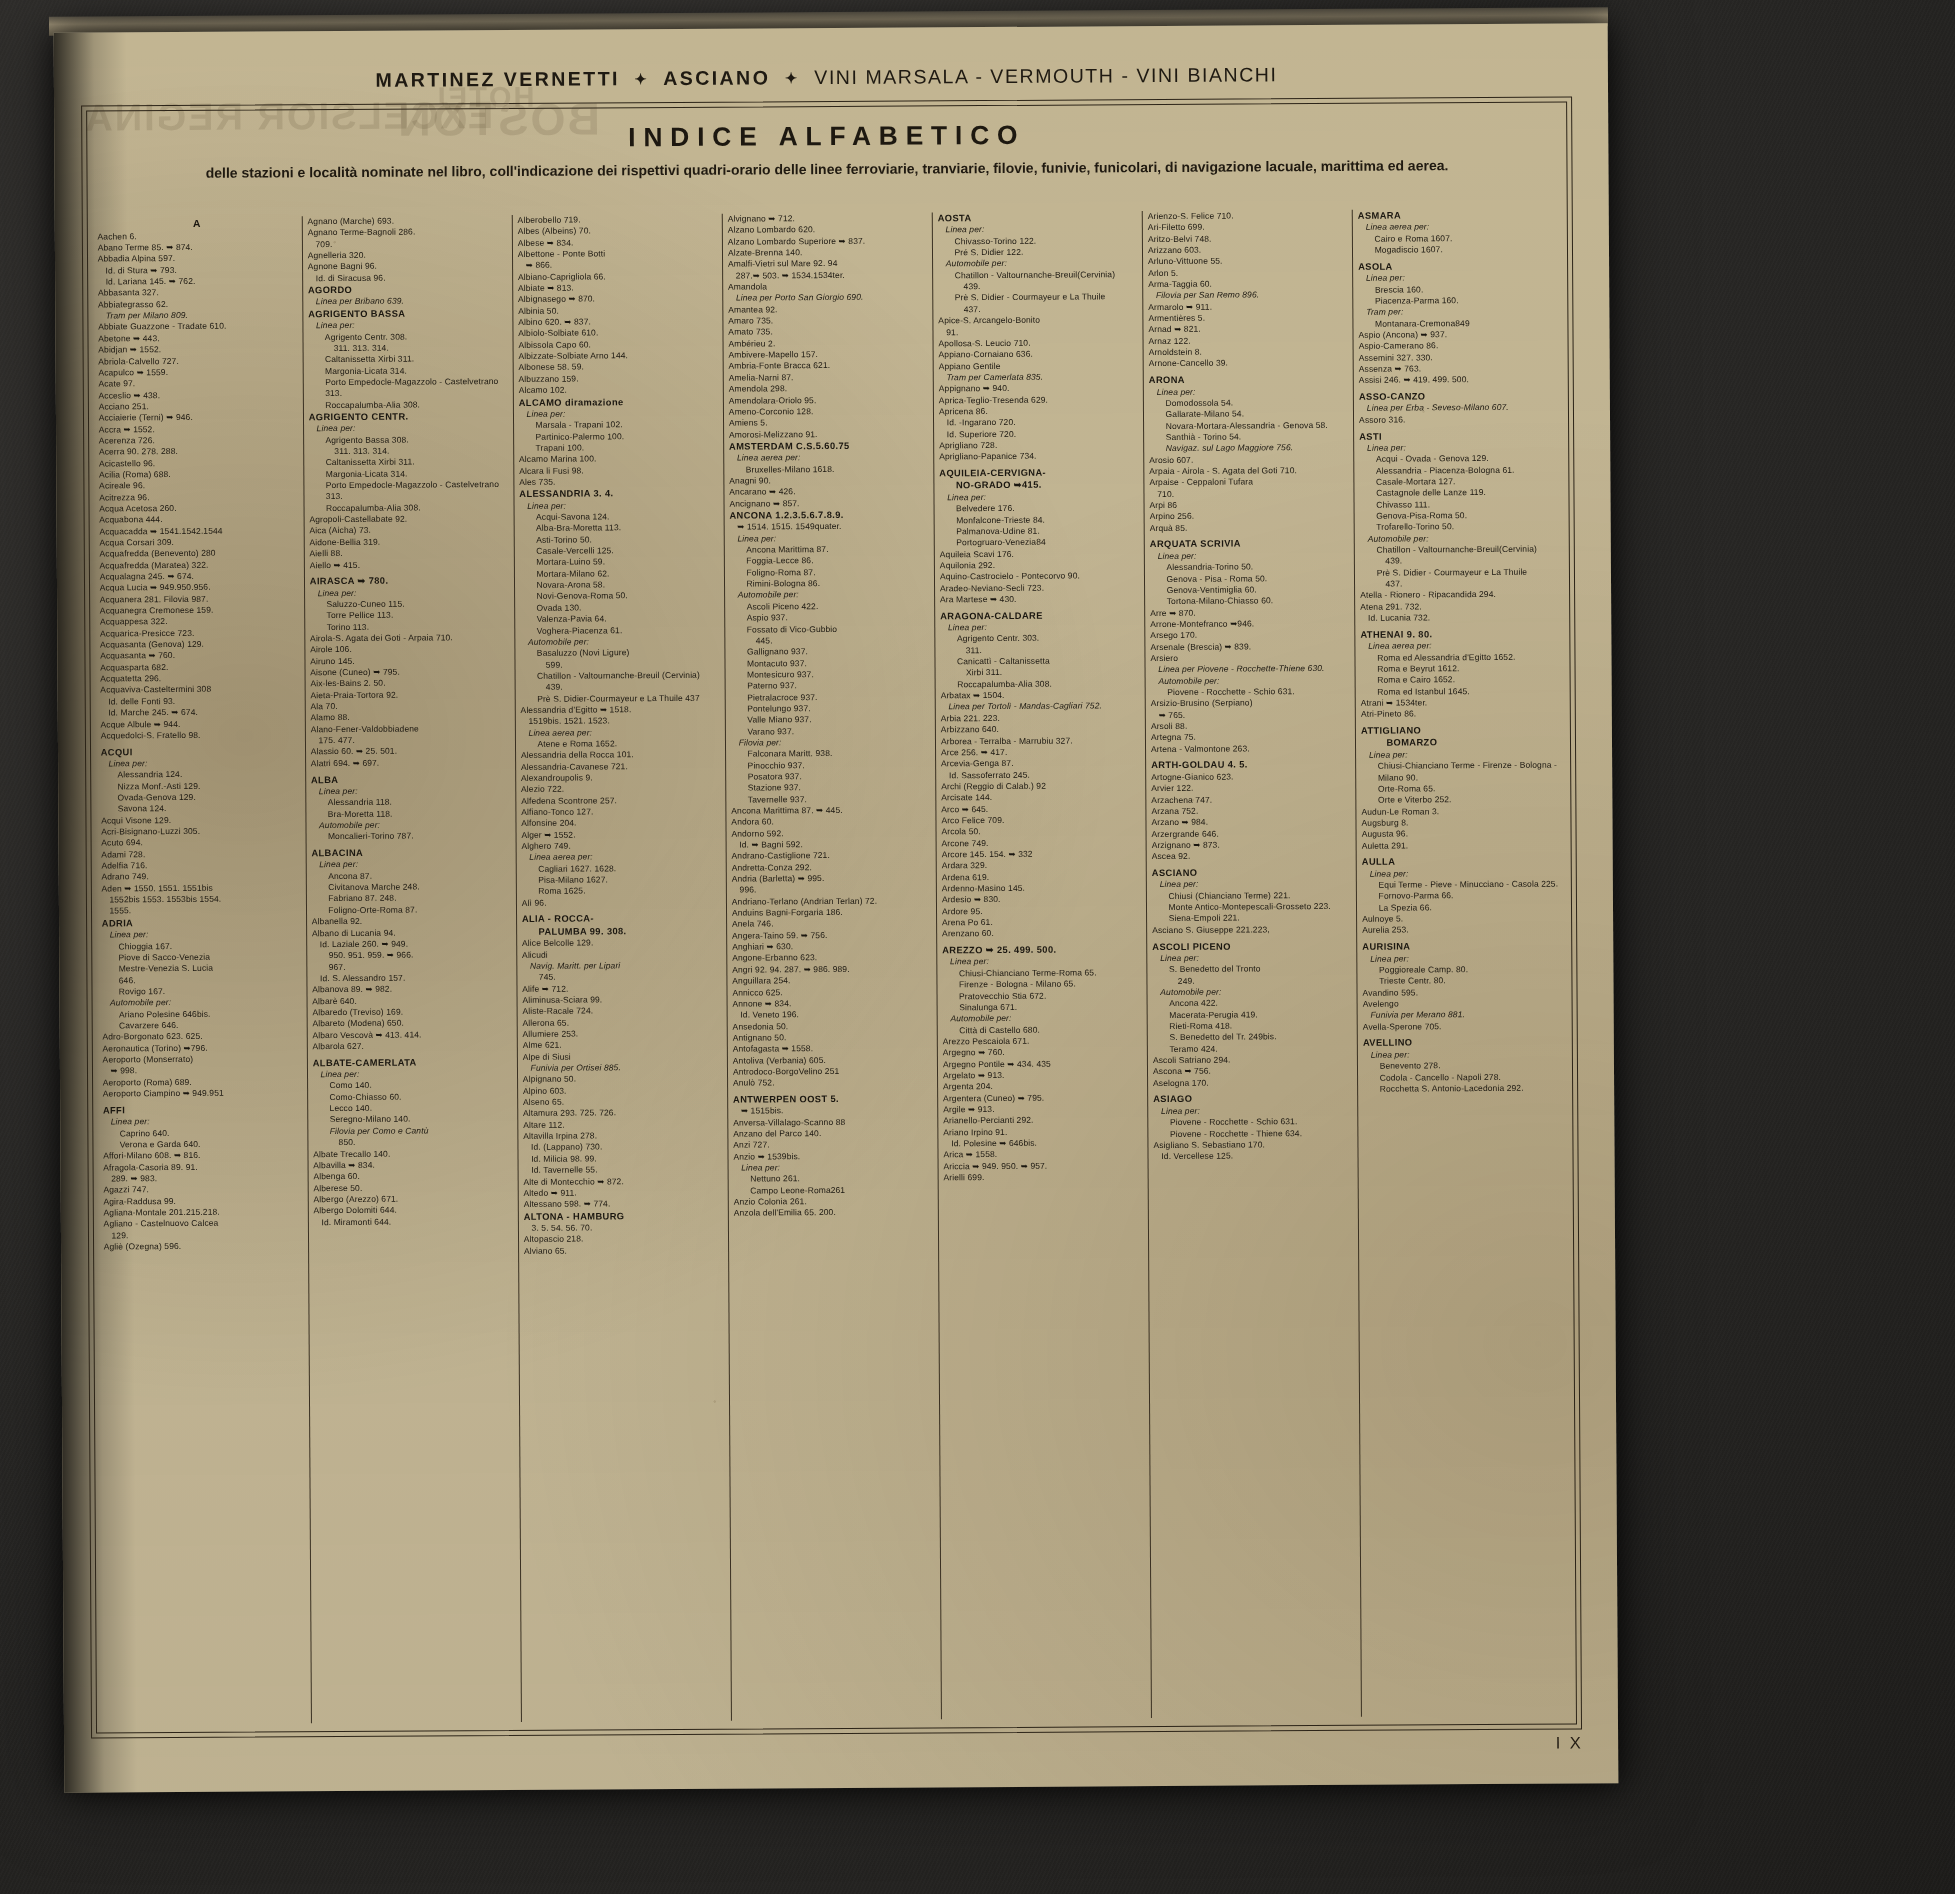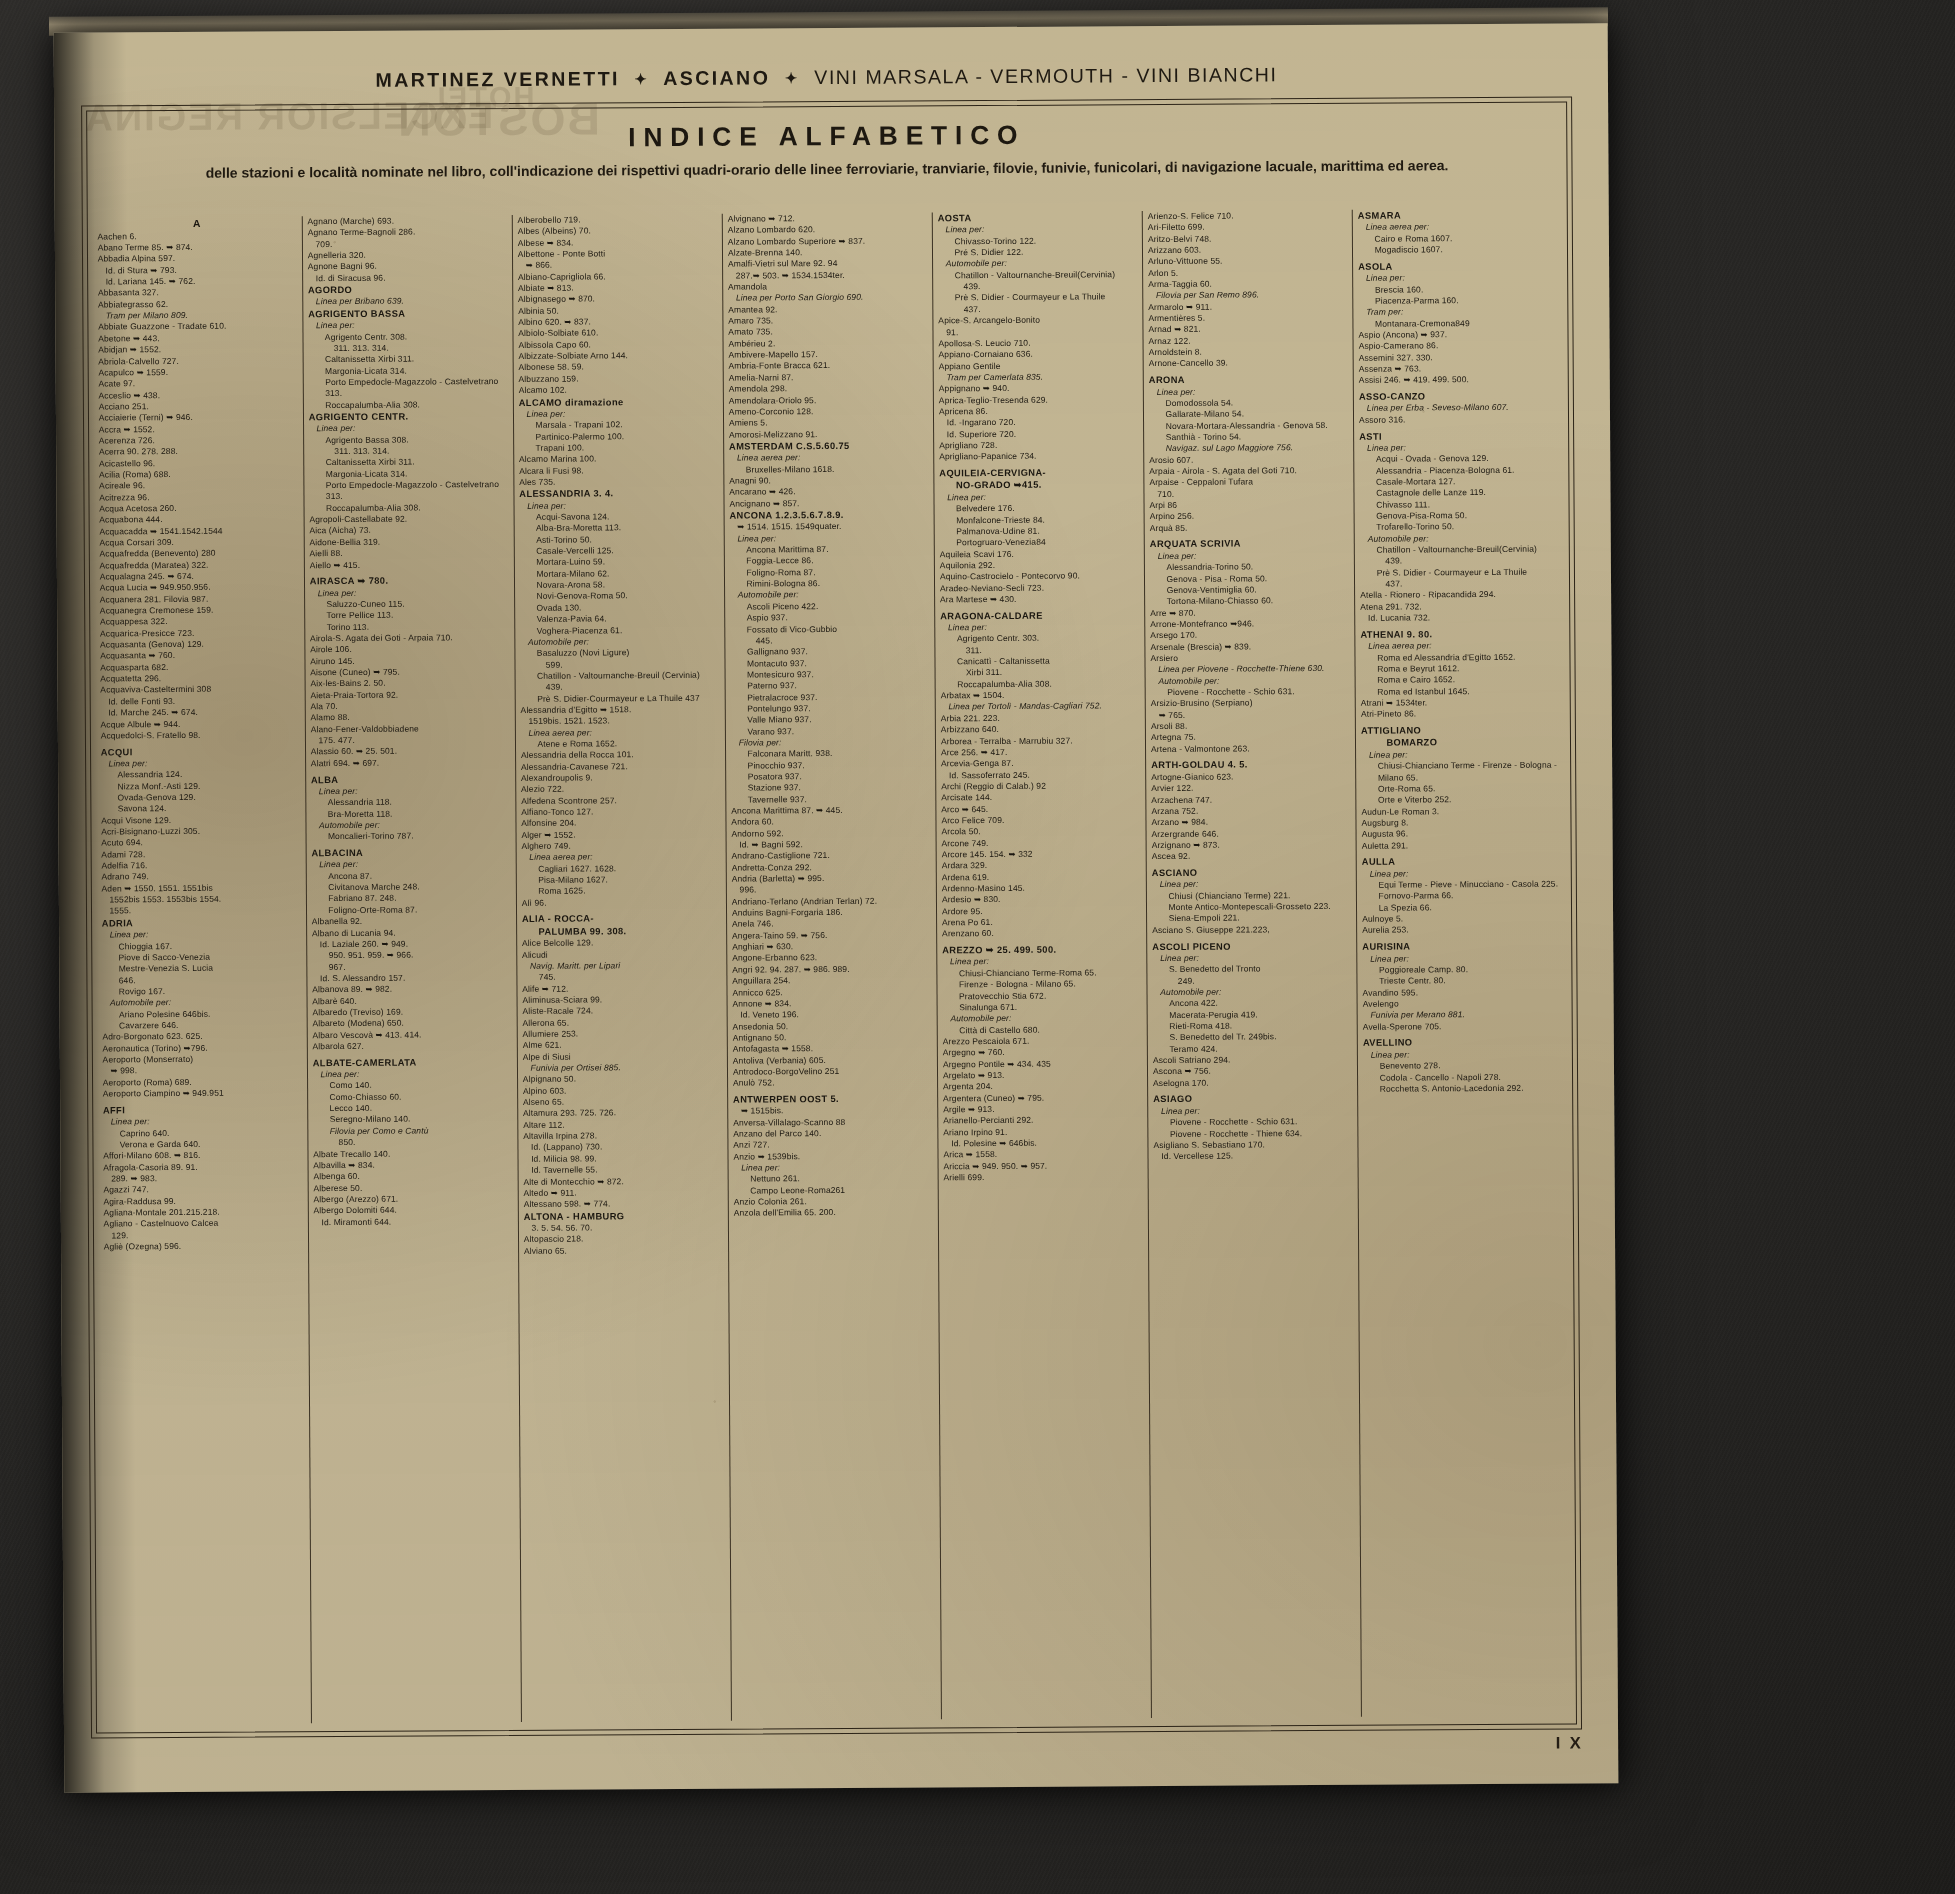--- a/index.html
+++ b/index.html
@@ -64,21 +64,21 @@
   .e{white-space:pre-wrap;}
   .big{font-weight:700;font-size:9.3px;letter-spacing:0.4px;}
   .ctr{text-align:center;font-weight:700;font-size:10.3px;letter-spacing:1px;}
   .ital{font-style:italic;}
   .ind1{padding-left:7.8px;}
   .ind2{padding-left:16.6px;}
   .ind3{padding-left:25.4px;}
   .sp{height:4.4px;}
 
   #folio{position:absolute;right:35px;bottom:30px;font-size:16.6px;
-         font-weight:700;letter-spacing:2.4px;color:#241d14;}
+         font-weight:400;letter-spacing:2.4px;color:#241d14;}
 
   
   #speckle{position:absolute;inset:0;pointer-events:none;opacity:.3;
     background-image:
       radial-gradient(circle at 18% 12%, rgba(80,60,30,.5) 0 1px, transparent 1.5px),
       radial-gradient(circle at 73% 44%, rgba(80,60,30,.4) 0 1px, transparent 1.5px),
       radial-gradient(circle at 42% 78%, rgba(80,60,30,.45) 0 1px, transparent 1.5px),
       radial-gradient(circle at 88% 22%, rgba(80,60,30,.35) 0 1px, transparent 1.5px),
       radial-gradient(circle at 30% 60%, rgba(80,60,30,.3) 0 1px, transparent 1.5px);}
 </style>
@@ -702,21 +702,21 @@
             <div class="e ind2">Roma ed Alessandria d'Egitto 1652.</div>
             <div class="e ind2">Roma e Beyrut 1612.</div>
             <div class="e ind2">Roma e Cairo 1652.</div>
             <div class="e ind2">Roma ed Istanbul 1645.</div>
             <div class="e">Atrani ➥ 1534ter.</div>
             <div class="e">Atri-Pineto 86.</div>
             <div class="e sp"></div>
             <div class="e big">ATTIGLIANO</div>
             <div class="e big ind3">BOMARZO</div>
             <div class="e ind1 ital">Linea per:</div>
-            <div class="e ind2">Chiusi-Chianciano Terme - Firenze - Bologna - Milano 65.</div>
+            <div class="e ind2">Chiusi-Chianciano Terme - Firenze - Bologna - Milano 90.</div>
             <div class="e ind2">Orte-Roma 65.</div>
             <div class="e ind2">Orte e Viterbo 252.</div>
             <div class="e">Audun-Le Roman 3.</div>
             <div class="e">Augsburg 8.</div>
             <div class="e">Augusta 96.</div>
             <div class="e">Auletta 291.</div>
             <div class="e sp"></div>
             <div class="e big">AULLA</div>
             <div class="e ind1 ital">Linea per:</div>
             <div class="e ind2">Equi Terme - Pieve - Minucciano - Casola 225.</div>

